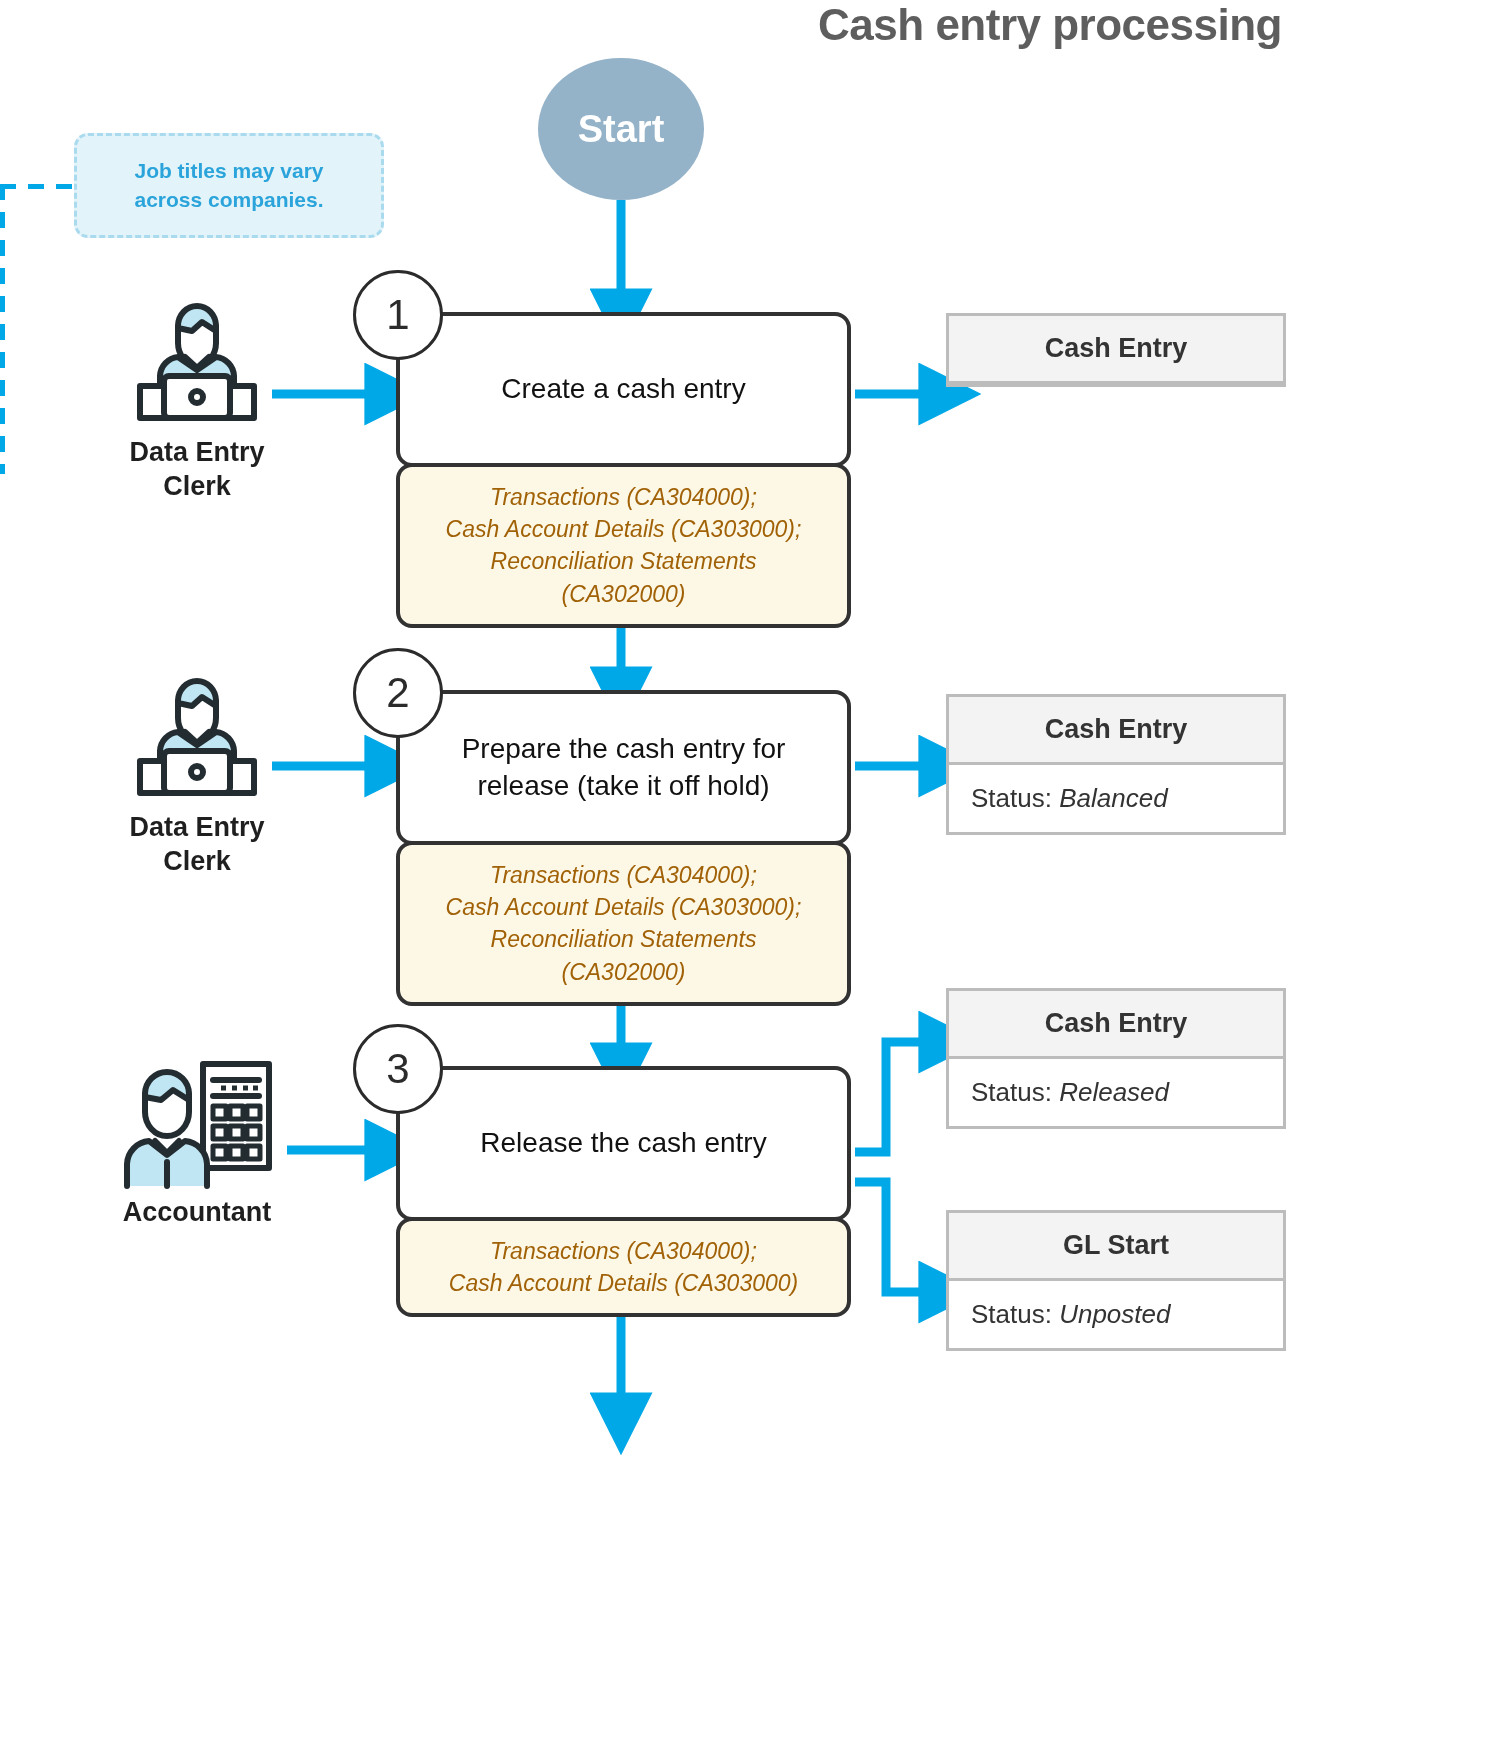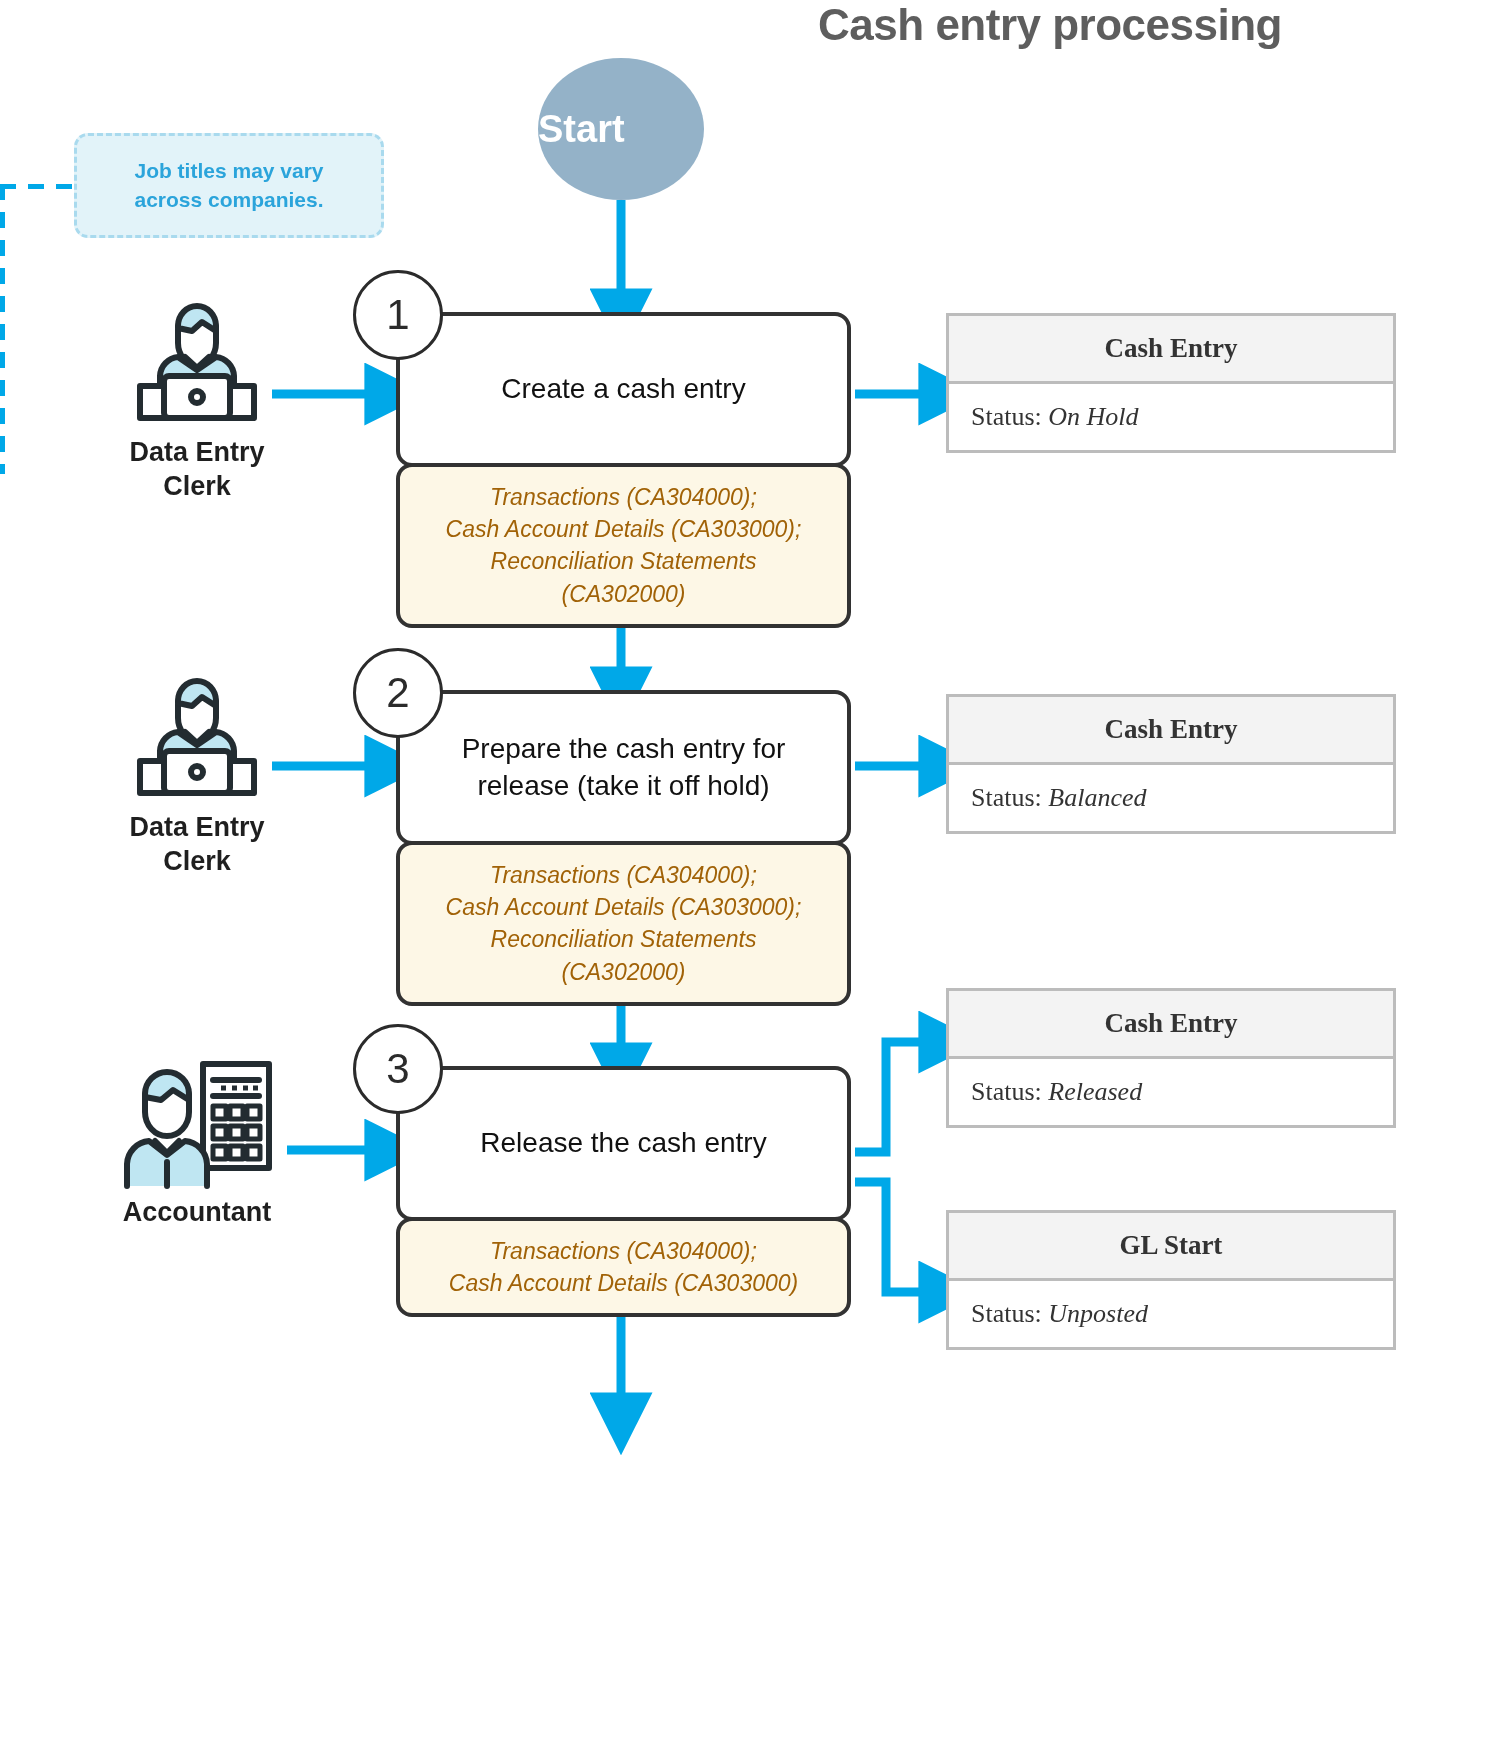--- a/index.html
+++ b/index.html
@@ -19,21 +19,21 @@
     font-size: 44px; font-weight: bold;
     color: #5e5e5e;
     letter-spacing: -0.5px;
   }
 
   
   .terminator {
     position: absolute;
     background: #94b2c8;
     border-radius: 50%;
-    display: flex; align-items: center; justify-content: flex-start;
+    display: flex; align-items: center; justify-content: center;
     color: #ffffff; font-weight: bold; font-size: 38px;
   }
   #start-node { left: 538px; top: 58px; width: 166px; height: 142px; }
   #end-node   { left: 538px; top: 1416px; width: 166px; height: 142px; }
 
   
   .callout {
     position: absolute;
     left: 74px; top: 133px; width: 310px; height: 105px;
     background: #e2f3f9;
@@ -112,21 +112,21 @@
   }
 
   #step-1 { left: 396px; top: 312px; }
   #step-1 .step-main { height: 155px; }
   #step-2 { left: 396px; top: 690px; }
   #step-2 .step-main { height: 155px; }
   #step-3 { left: 396px; top: 1066px; }
   #step-3 .step-main { height: 155px; }
 
   
-  .card { position: absolute; width: 450px; border: 3px solid #bcbcbc; font-family: Liberation Serif, serif; }
+  .card { position: absolute; width: 340px; border: 3px solid #bcbcbc; }
   .card-header {
     background: #f3f3f3;
     border-bottom: 3px solid #bcbcbc;
     text-align: center;
     font-size: 27px; font-weight: bold; color: #333333;
     padding: 17px 8px;
   }
   .card-body {
     background: #ffffff;
     font-size: 26px; color: #333333;
@@ -319,24 +319,20 @@
       <span>Release the cash entry</span>
     </div>
     <div class="step-note">
       <span>Transactions (CA304000);</span><br>
       <span>Cash Account Details (CA303000)</span>
     </div>
   </div>
 
   <div class="card" id="card-1">
     <div class="card-header">Cash Entry</div>
-    <div class="card-body">
-      <span>Status:</span>
-      <em>On Hold</em>
-    </div>
   </div>
 
   <div class="card" id="card-2">
     <div class="card-header">Cash Entry</div>
     <div class="card-body">
       <span>Status:</span>
       <em>Balanced</em>
     </div>
   </div>
 

